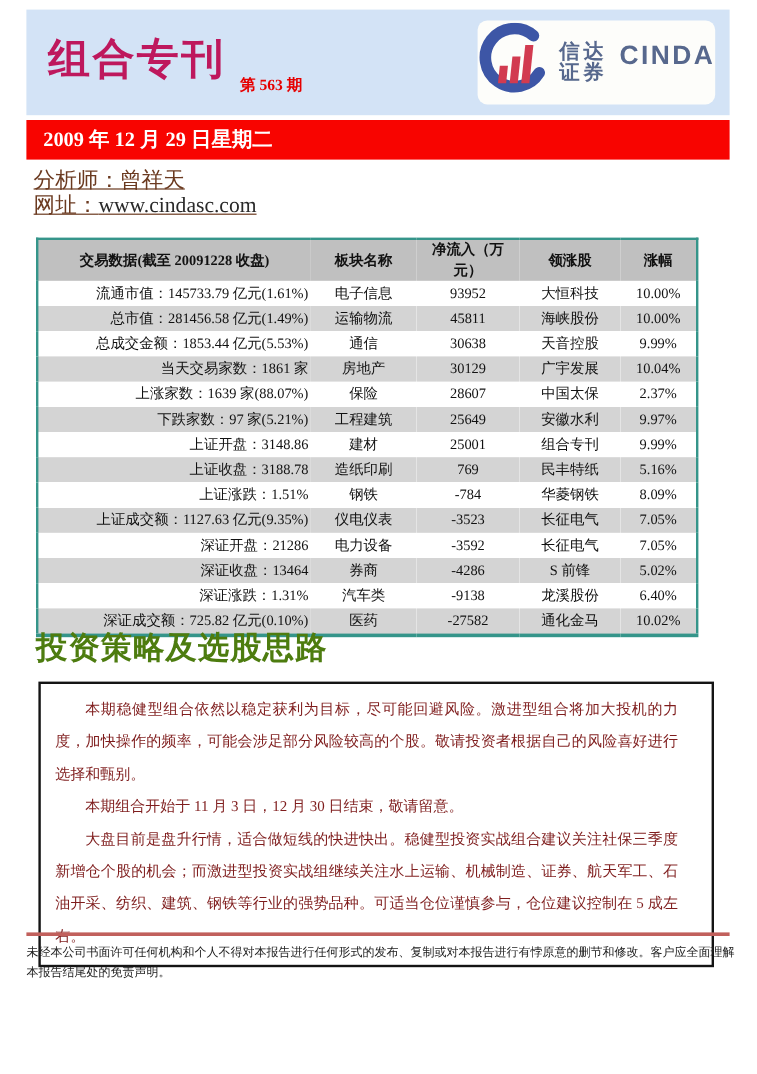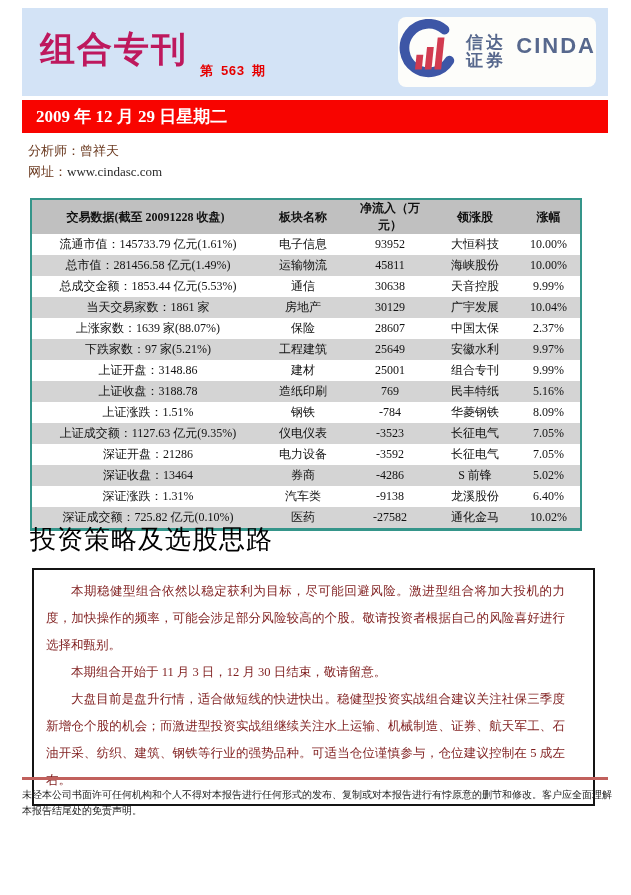--- a/index.html
+++ b/index.html
@@ -3,49 +3,49 @@
 <meta charset="utf-8">
 <style>
   html,body{margin:0;padding:0;background:#fff;}
   body{width:631px;height:895px;font-family:"Liberation Serif","DejaVu Serif",serif;}
   .page{position:relative;width:631px;height:895px;background:#fff;overflow:hidden;}
 
   
   .masthead{position:absolute;left:22px;top:8px;width:586px;height:88px;background:#d3e3f6;}
   .news-title{position:absolute;left:18px;top:18px;margin:0;color:#be185d;
     font-family:"Liberation Sans","DejaVu Sans",sans-serif;font-weight:bold;font-size:35px;letter-spacing:2px;}
-  .issue{position:absolute;left:178px;top:54px;color:#e60000;font-weight:bold;font-size:13px;font-family:Liberation Mono, monospace;}
+  .issue{position:absolute;left:178px;top:54px;color:#e60000;font-weight:bold;font-size:13px;}
   .logo{position:absolute;right:12px;top:9px;width:198px;height:70px;background:#fdfdfa;
     border-radius:8px;display:flex;align-items:center;justify-content:center;gap:6px;}
   .logo-text{display:flex;line-height:1.05;
     font-family:"Liberation Sans","DejaVu Sans",sans-serif;color:#57688d;font-weight:bold;}
   .logo-cn{font-size:17px;letter-spacing:3px;}
   .logo-en{font-size:22px;letter-spacing:2px;}
 
   
   .date-banner{position:absolute;left:22px;top:100px;width:586px;height:33px;box-sizing:border-box;
     background:#f80400;color:#ffffff;font-weight:bold;font-size:17px;line-height:33px;padding-left:14px;}
 
   
-  .meta{position:absolute;left:28px;top:140px;font-size:13px;line-height:21px;color:#6b3a20;}
+  .meta{position:absolute;left:28px;top:140px;font-size:18px;line-height:21px;color:#6b3a20;text-decoration:underline;}
   .meta .val{color:#6b3a20;}
   .meta .url{color:#2a2a2a;}
 
   
   .market-table{position:absolute;left:30px;top:198px;width:550px;border-collapse:collapse;
     border:2px solid #35958a;border-bottom-width:3px;font-size:12px;color:#111;table-layout:fixed;}
   .market-table th{background:#c0c0c0;font-weight:bold;height:23px;text-align:center;padding:0 2px;}
   .market-table td{height:21px;text-align:center;padding:0 2px;overflow:hidden;white-space:nowrap;}
-  .market-table td.first{text-align:center;padding-left:7px;}
+  .market-table td.first{text-align:right;padding-left:7px;}
   .market-table tbody tr:nth-child(even){background:#d4d4d4;}
   .market-table tbody tr:nth-child(odd){background:#ffffff;}
 
   
-  .section-title{position:absolute;left:30px;top:522px;margin:0;color:#000000;
-    font-family:"Liberation Sans","DejaVu Sans",sans-serif;font-weight:normal;font-size:26px;letter-spacing:1px;}
+  .section-title{position:absolute;left:30px;top:522px;margin:0;color:#4d7c0f;
+    font-family:"Liberation Sans","DejaVu Sans",sans-serif;font-weight:bold;font-size:26px;letter-spacing:1px;}
   .strategy-box{position:absolute;left:32px;top:568px;width:563px;box-sizing:border-box;
     border:2px solid #141414;padding:8px 28px 10px 12px;color:#7f1d1d;font-size:12.5px;}
   .strategy-box p{margin:0;text-indent:2em;line-height:27px;text-align:justify;}
 
   
   .footer-divider{position:absolute;left:22px;top:777px;width:586px;height:3px;background:#c1605c;}
   .disclaimer{position:absolute;left:22px;top:787px;width:592px;margin:0;
     font-size:10px;line-height:16px;color:#222222;}
 </style>
 </head>

